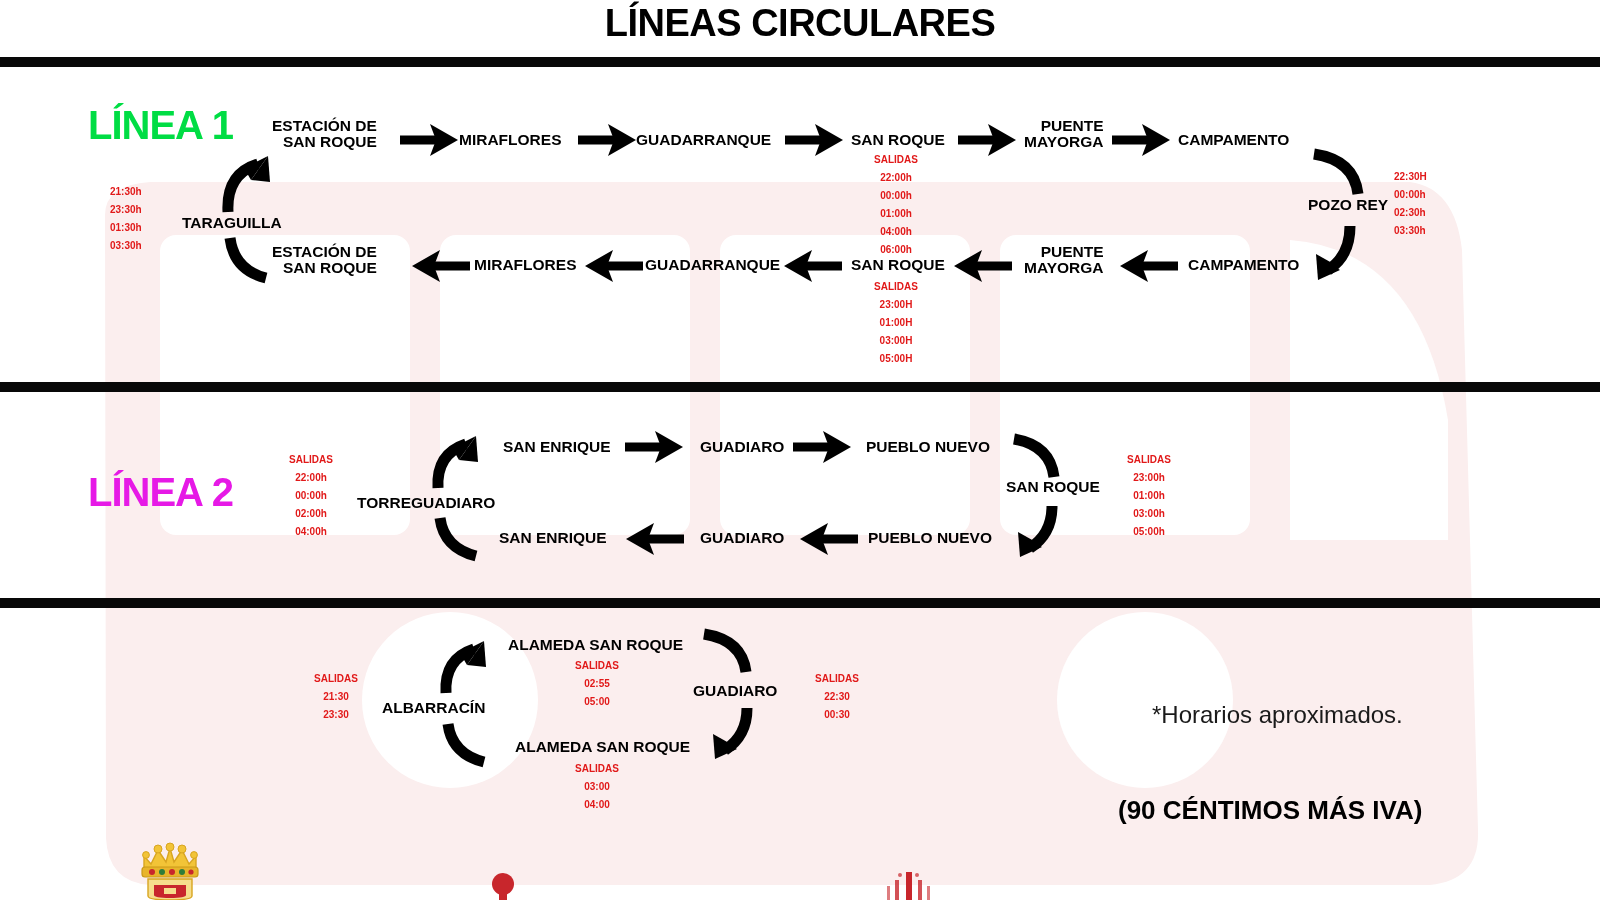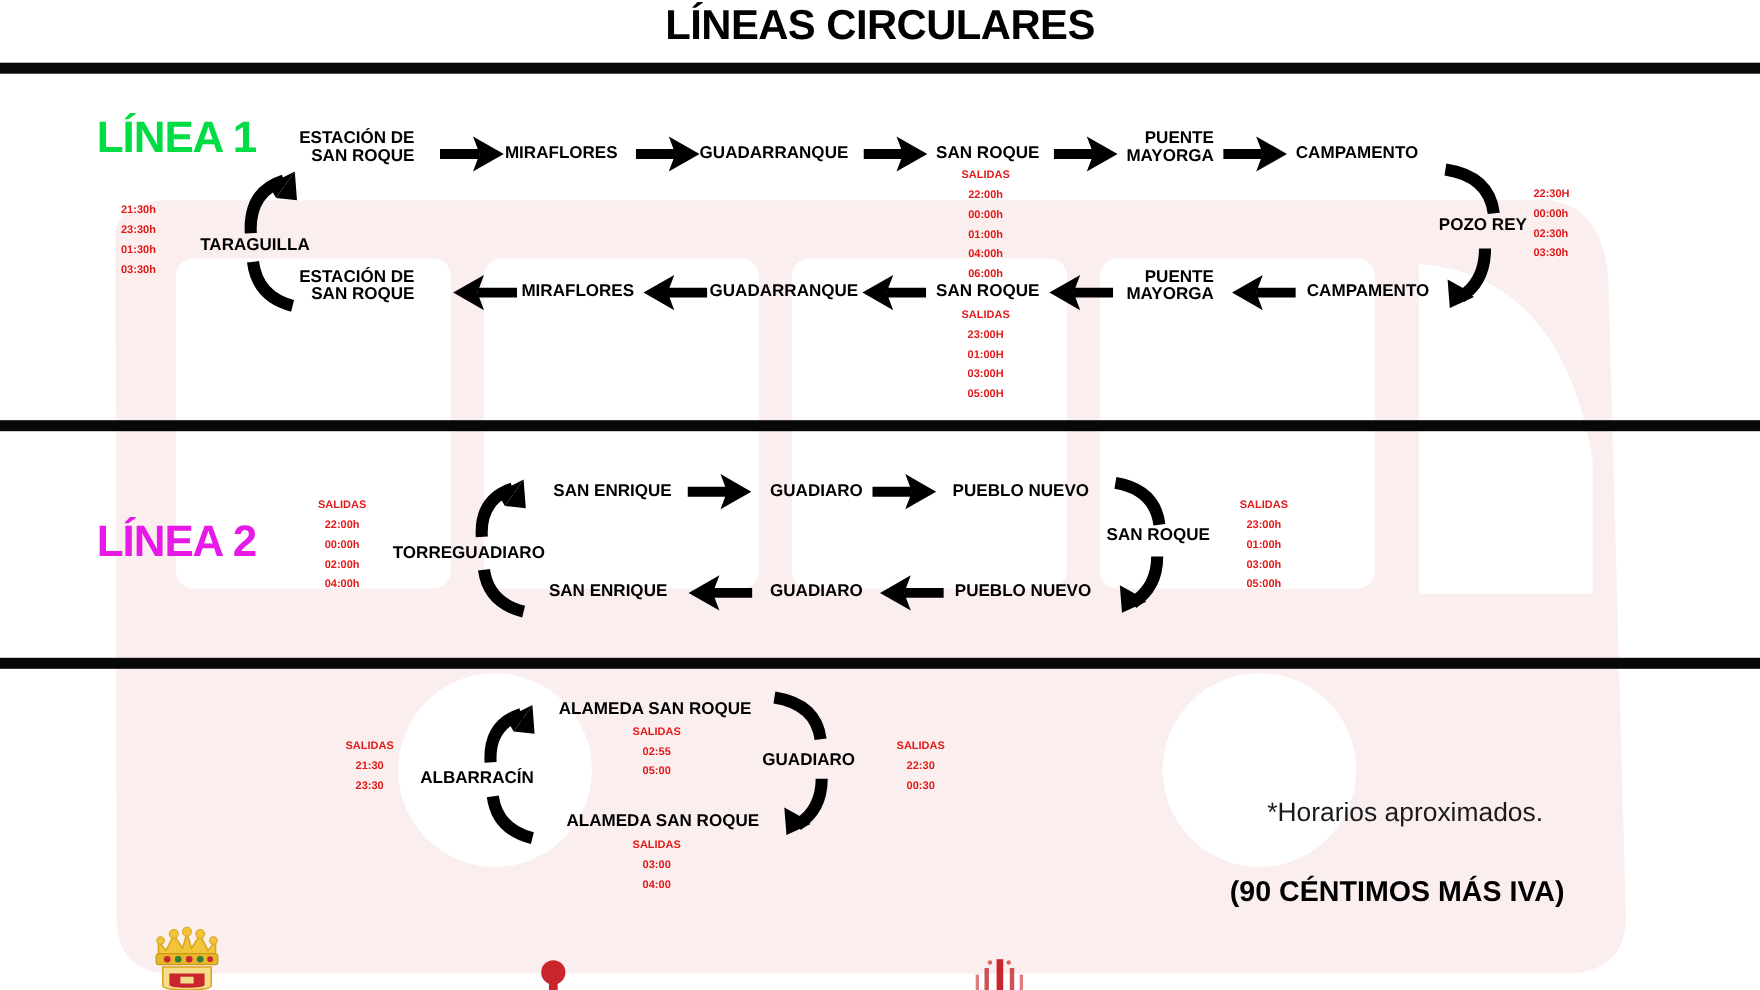--- a/index.html
+++ b/index.html
@@ -298,21 +298,21 @@
       <div>00:30</div>
     </div>
 
     <div class="abs stop" style="left:515px; top:738px;">ALAMEDA SAN ROQUE</div>
     <div class="abs times" style="left:552px; top:760px; width:90px;">
       <div>SALIDAS</div>
       <div>03:00</div>
       <div>04:00</div>
     </div>
 
-    <div class="abs note-small" style="left:1152px; top:700px;margin-top:24px;">*Horarios aproximados.</div>
+    <div class="abs note-small" style="left:1152px; top:700px;">*Horarios aproximados.</div>
     <div class="abs note-big" style="left:1118px; top:793px;">(90 CÉNTIMOS MÁS IVA)</div>
 
     <svg class="logo-box" style="left:128px; top:838px;" width="84" height="62" viewBox="0 0 84 62">
 
       <path d="M16 30 L16 18 L23 26 L30 12 L38 24 L42 10 L46 24 L54 12 L61 26 L68 18 L68 30 Z" fill="#f2c437" stroke="#d8a520" stroke-width="1.4"></path>
       <circle cx="30" cy="11" r="4" fill="#f2c437" stroke="#d8a520" stroke-width="1"></circle>
       <circle cx="42" cy="9" r="4" fill="#f2c437" stroke="#d8a520" stroke-width="1"></circle>
       <circle cx="54" cy="11" r="4" fill="#f2c437" stroke="#d8a520" stroke-width="1"></circle>
       <circle cx="18" cy="17" r="3.4" fill="#f2c437" stroke="#d8a520" stroke-width="1"></circle>
       <circle cx="66" cy="17" r="3.4" fill="#f2c437" stroke="#d8a520" stroke-width="1"></circle>

